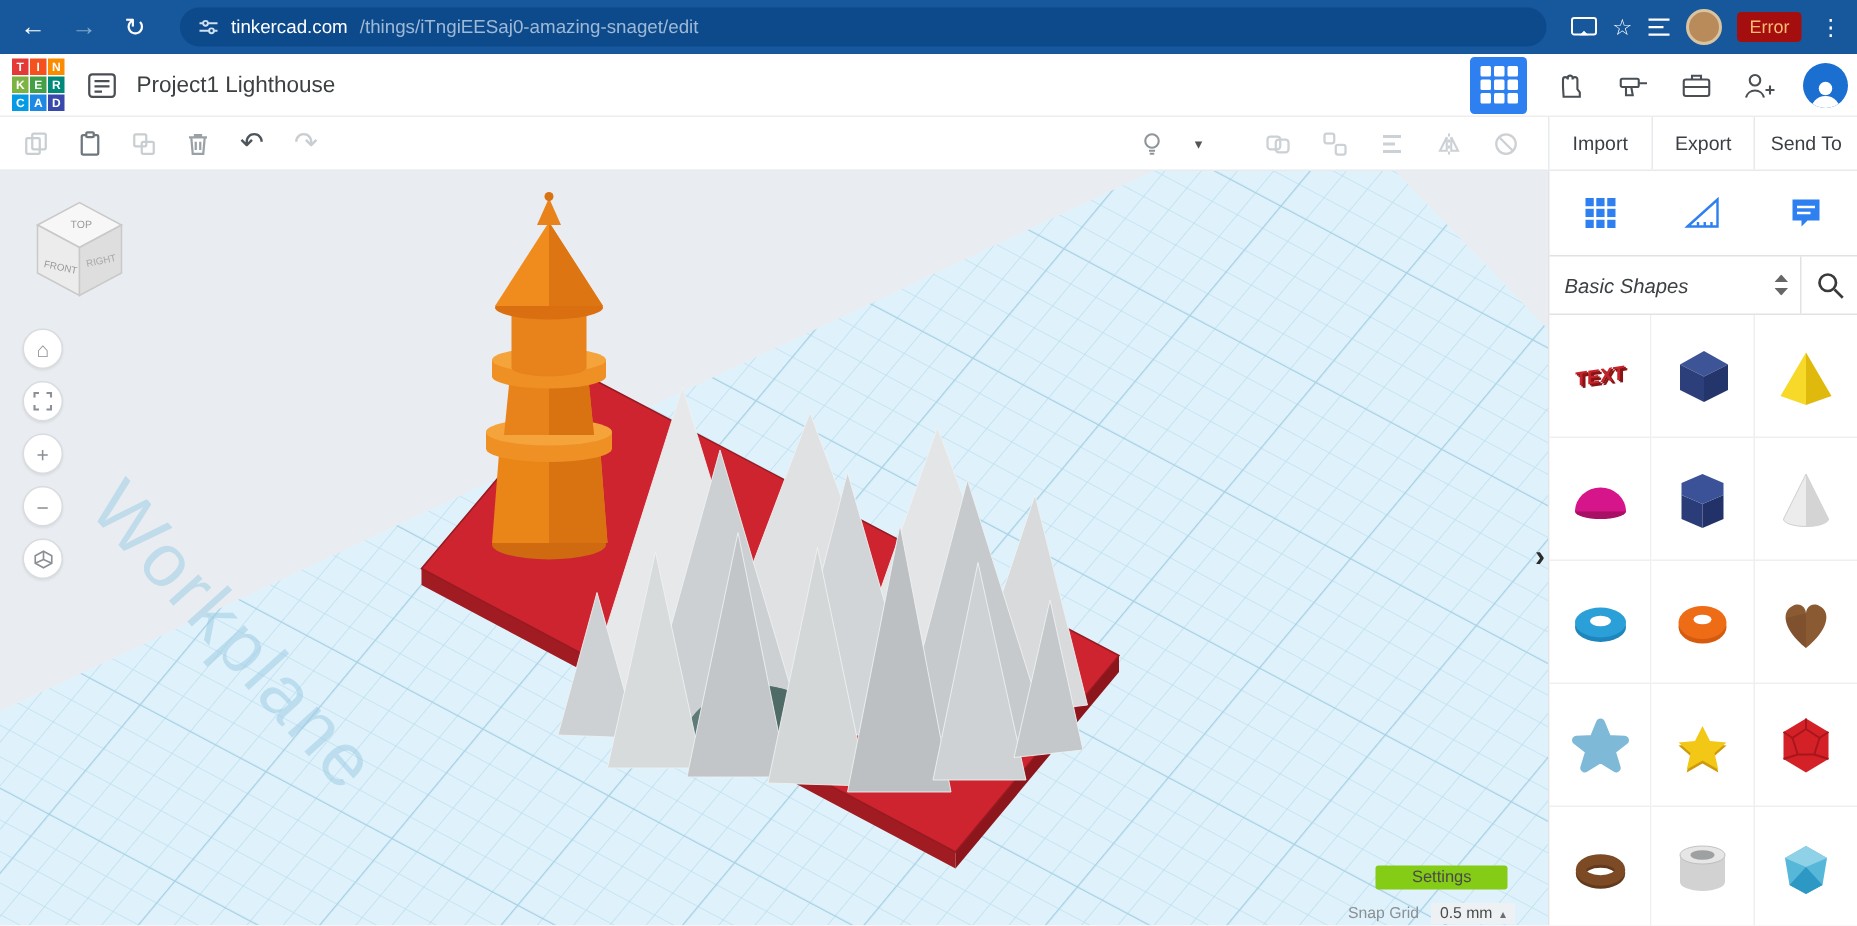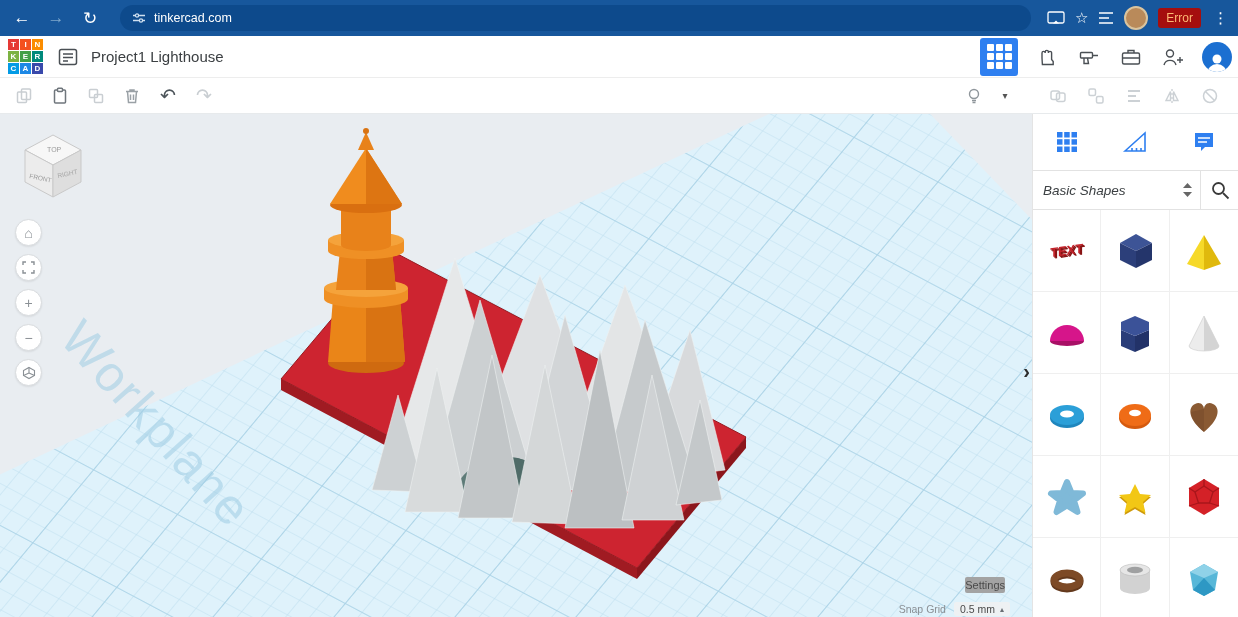--- a/index.html
+++ b/index.html
@@ -42,21 +42,21 @@
   .tb-actions button { flex:1; background:none; border:none; border-right:1px solid #e7eaec; font-size:13px; color:#3b3f44; cursor:pointer; font-family:inherit; }
   .tb-actions button:last-child { border-right:none; }
 
   
   .canvas { position:absolute; top:114px; left:0; width:1032px; height:503px; background:#e9edf1; overflow:hidden; }
   .scene { position:absolute; top:0; left:0; }
   .view-cube { position:absolute; top:12px; left:14px; cursor:pointer; }
   .zoom-col { position:absolute; top:105px; left:15px; display:flex; flex-direction:column; gap:8px; }
   .circle-btn { width:27px; height:27px; border-radius:50%; background:#fff; border:1px solid #d9dcdf; box-shadow:0 1px 2px rgba(0,0,0,.08); color:#8a9095; display:flex; align-items:center; justify-content:center; font-size:14px; cursor:pointer; }
   .panel-chevron { position:absolute; top:246px; right:2px; font-size:20px; font-weight:bold; color:#2c2c2c; cursor:pointer; }
-  .settings-chip { position:absolute; right:27px; bottom:24px; background:#a3a3a3; color:#4a4a4a; font-size:11px; padding:2px 0; border-radius:2px; cursor:pointer; }
+  .settings-chip { position:absolute; right:27px; bottom:24px; background:#84cc16; color:#4a4a4a; font-size:11px; padding:2px 24px; border-radius:2px; cursor:pointer; }
   .snap-row { position:absolute; right:22px; bottom:1px; display:flex; align-items:center; gap:8px; font-size:10.5px; }
   .snap-label { color:#8a8f94;margin-left:44px; }
   .snap-value { background:#eef1f3; color:#4a4a4a; padding:1px 6px; border-radius:2px; display:flex; gap:5px; align-items:center; cursor:pointer; }
   .snap-caret { font-size:8px; color:#6a6f74; }
 
   
   .panel { position:absolute; top:114px; right:0; width:206px; height:503px; background:#fff; border-left:1px solid #e4e4e4; display:flex; flex-direction:column; }
   .panel-tabs { height:56px; display:flex; align-items:center; }
   .panel-tab { flex:1; display:flex; align-items:center; justify-content:center; cursor:pointer; height:100%; }
   .select-row { height:40px; display:flex; border-top:1px solid #e2e2e2; border-bottom:1px solid #e2e2e2; }
@@ -78,20 +78,21 @@
     <span class="nav-glyph">↻</span>
     <div class="url-pill">
       <svg width="14" height="14" viewBox="0 0 14 14">
         <g stroke="#cfe0f0" stroke-width="1.3" fill="none">
           <path d="M1,4.5 H13 M1,9.5 H13"></path>
             <circle cx="5" cy="4.5" r="1.6" fill="#0d4a8c"></circle>
             <circle cx="9" cy="9.5" r="1.6" fill="#0d4a8c"></circle>
         </g>
       </svg>
       <span>tinkercad.com</span>
+        <span class="url-path">/things/iTngiEESaj0-amazing-snaget/edit</span>
     </div>
     <div class="chrome-icons">
       <span>
         <svg width="18" height="16" viewBox="0 0 18 16">
             <g stroke="#fff" stroke-width="1.3" fill="none">
               <rect x="1" y="2" width="16" height="11" rx="1.5"></rect>
               <path d="M6,13.5 L9,10.5 L12,13.5" fill="#fff" stroke="none"></path>
             </g>
           </svg>
       </span>
@@ -263,20 +264,25 @@
           </svg>
       </button>
       <button class="icon-btn">
         <svg width="18" height="18" viewBox="0 0 18 18">
             <g stroke="#ccd1d5" stroke-width="1.5" fill="none">
               <circle cx="9" cy="9" r="6.5"></circle>
               <path d="M4.5,4.5 L13.5,13.5"></path>
             </g>
           </svg>
       </button>
+    </div>
+    <div class="tb-actions">
+      <button>Import</button>
+      <button>Export</button>
+      <button>Send To</button>
     </div>
   </div>
 
   <div class="canvas">
     <svg class="scene" width="1032" height="503" viewBox="0 114 1032 503">
       <defs>
         <pattern id="gmin" width="1" height="1" patternUnits="userSpaceOnUse" patternTransform="matrix(16.78,8.91,12.14,-14.59,0,0)">
           <path d="M0,0 H1 M0,0 V1" stroke="#bfe0ef" stroke-width="0.06" fill="none"></path>
         </pattern>
         <pattern id="gmaj" width="1" height="1" patternUnits="userSpaceOnUse" patternTransform="matrix(83.9,44.55,60.7,-72.95,0,0)">

